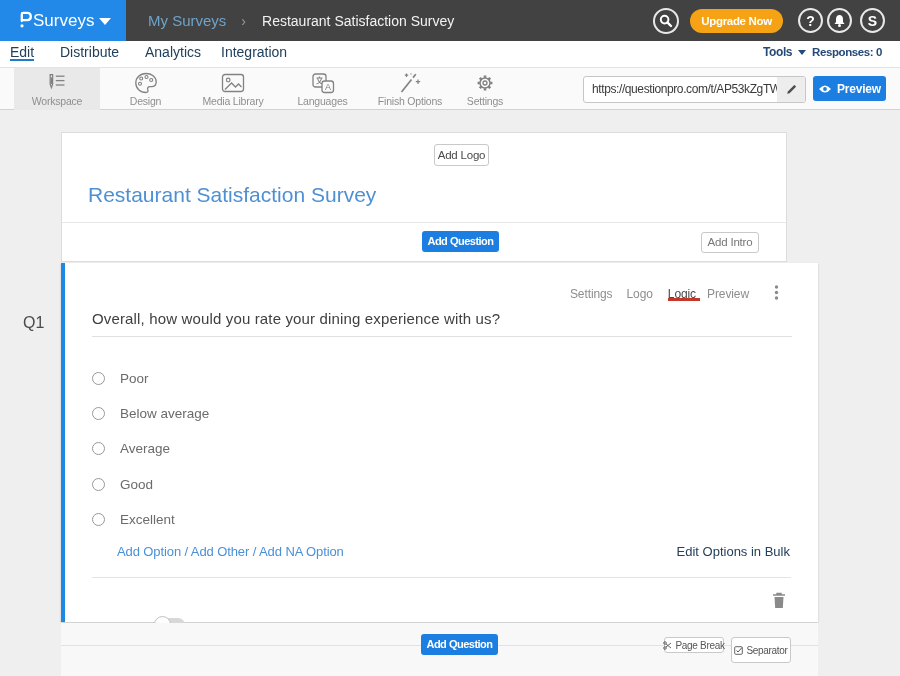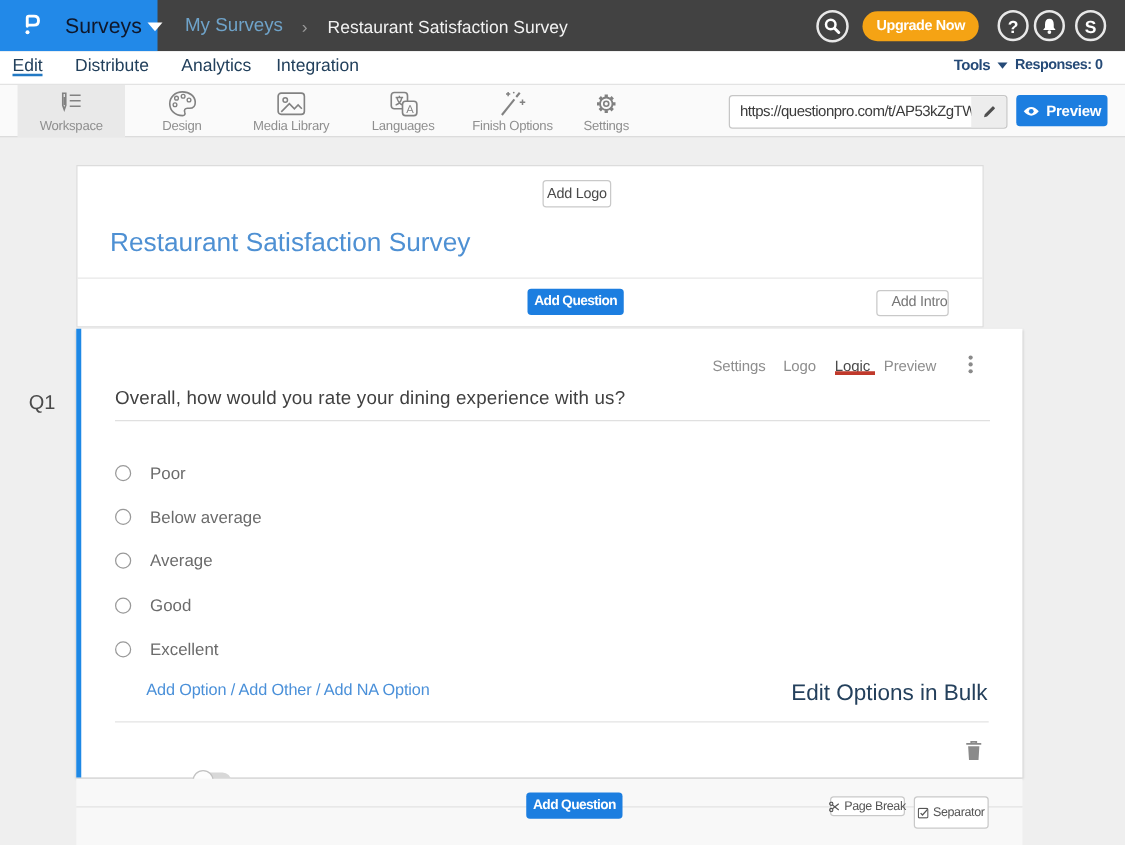--- a/index.html
+++ b/index.html
@@ -2,21 +2,21 @@
 <html><head>
 <meta charset="utf-8">
 <style>
 * { margin:0; padding:0; box-sizing:border-box; }
 html,body { width:900px; height:676px; overflow:hidden; font-family:"Liberation Sans", sans-serif; }
 body { position:relative; background:#efefef; }
 
 
 .topbar { position:absolute; top:0; left:0; width:900px; height:41px; background:#424242; }
 .logobox { position:absolute; top:0; left:0; width:126px; height:41px; background:#2289e8; display:flex; align-items:center; }
-.logobox .brand { color:#0f172a; font-size:17px; font-weight:500; margin-left:52px; letter-spacing:0px; }
+.logobox .brand { color:#ffffff; font-size:17px; font-weight:500; margin-left:33px; letter-spacing:0px; }
 .logobox .caret { width:0; height:0; border-left:6px solid transparent; border-right:6px solid transparent; border-top:7px solid #fff; margin-left:5px; margin-top:2px; }
 .crumb { position:absolute; left:148px; top:0; height:41px; display:flex; align-items:center; }
 .crumb .c1 { color:#6fa3c9; font-size:15px; }
 .crumb .sep { color:#9a9a9a; font-size:14px; margin:0 16px 0 15px; }
 .crumb .c2 { color:#f2f2f2; font-size:14px; }
 .topicons { position:absolute; right:0; top:0; height:41px; display:flex; align-items:center; }
 .circbtn { border:2px solid #e8e8e8; border-radius:50%; display:flex; align-items:center; justify-content:center; color:#fff; }
 .srch { width:26px; height:26px; margin-right:11px; }
 .upg { height:24px; background:#f5a314; border-radius:12px; color:#fff; font-weight:700; font-size:11.5px; letter-spacing:-0.3px; display:flex; align-items:center; padding:0 11px; margin-right:15px; }
 .small-c { width:25px; height:25px; font-size:14px; font-weight:700; }
@@ -43,36 +43,36 @@
 .urlbox .pen { position:absolute; right:0; top:0; width:28px; height:25px; background:#ededed; display:flex; align-items:center; justify-content:center; }
 .pvbtn { position:absolute; left:813px; top:8px; width:73px; height:25px; background:#1c7ee0; border-radius:3px; color:#fff; font-size:12px; letter-spacing:-0.2px; font-weight:700; display:flex; align-items:center; justify-content:center; }
 
 
 .content { position:absolute; top:110px; left:0; width:900px; height:566px; background:#efefef; }
 .card1 { position:absolute; left:61px; top:22px; width:726px; height:130px; background:#fff; border:1px solid #dcdcdc; }
 .addlogo { position:absolute; left:372px; top:11px; height:22px; line-height:20px; width:55px; text-align:center; background:#fff; border:1px solid #c9c9c9; border-radius:3px; font-size:11.5px; letter-spacing:-0.2px; color:#4a4a4a; }
 .stitle { position:absolute; left:26px; top:50px; font-size:21px; color:#4e90d3; }
 .divrow { position:absolute; left:0; top:89px; width:100%; border-top:1px solid #e8e8e8; }
 .addq { position:absolute; left:360px; top:98px; height:21px; line-height:21px; width:77px; text-align:center; background:#1c7ee0; border-radius:3px; font-size:11px; letter-spacing:-0.5px; font-weight:700; color:#fff; }
-.addintro { position:absolute; right:27px; top:99px; height:21px; line-height:19px; width:58px; text-align:right; background:#fff; border:1px solid #c9c9c9; border-radius:3px; font-size:11.5px; letter-spacing:-0.2px; color:#777; }
+.addintro { position:absolute; right:27px; top:99px; height:21px; line-height:19px; width:58px; text-align:center; background:#fff; border:1px solid #c9c9c9; border-radius:3px; font-size:11.5px; letter-spacing:-0.2px; color:#777; }
 
 .q1 { position:absolute; left:23px; top:204px; font-size:16px; color:#4a4a4a; }
 
 .qcard { position:absolute; left:61px; top:153px; width:757px; height:359px; background:#fff; border-left:4px solid #1e88e5; box-shadow:0 1px 2px rgba(0,0,0,0.18); }
 .qctrl { position:absolute; right:39px; top:21px; font-size:12px; letter-spacing:-0.1px; color:#8e8e8e; }
 .qctrl span { margin-left:17px; }
 .qctrl .logic { color:#4a4a4a; position:relative; }
 .qctrl .logic::after { content:""; position:absolute; left:0px; right:-4px; bottom:0px; height:3px; background:#c0392b; }
 .qctrl .dots { color:#777; letter-spacing:0; font-size:15px; font-weight:700; }
 .qtext { position:absolute; left:27px; top:47px; width:700px; font-size:15px; letter-spacing:0.15px; color:#404040; border-bottom:1px solid #e0e0e0; padding-bottom:9px; }
 .opt { position:absolute; left:27px; display:flex; align-items:center; }
 .opt .rad { width:13px; height:13px; border:1.5px solid #999; border-radius:50%; background:#fff; }
 .opt .ol { margin-left:15px; font-size:13.5px; color:#6b6b6b; }
 .addopts { position:absolute; left:52px; top:281px; font-size:13px; letter-spacing:-0.1px; color:#4a90d9; }
-.bulk { position:absolute; right:28px; top:281px; font-size:18px; color:#24405c; }
+.bulk { position:absolute; right:28px; top:281px; font-size:13px; color:#24405c; }
 .vsep { position:absolute; left:27px; right:27px; top:314px; border-top:1px solid #e4e4e4; }
 .vrow { position:absolute; left:27px; top:330px; display:flex; align-items:center; }
 .vrow .vt { font-size:14px; letter-spacing:-0.1px; color:#3f3f3f;margin-top:48px; }
 .toggle { width:29px; height:14px; background:#d8d8d8; border-radius:7px; margin-left:5px; position:relative; }
 .toggle .knob { position:absolute; left:-2px; top:-2px; width:17px; height:17px; background:#fdfdfd; border:1px solid #c2c2c2; border-radius:50%; }
 .trash { position:absolute; right:32px; top:329px; }
 
 .bband { position:absolute; left:61px; top:513px; width:757px; height:53px; background:#f8f8f8; }
 .bband .rule { position:absolute; left:0; right:0; top:22px; border-top:1px solid #e2e2e2; }
 .addq2 { position:absolute; left:360px; top:11px; height:21px; line-height:21px; width:77px; text-align:center; background:#1c7ee0; border-radius:3px; font-size:11px; letter-spacing:-0.5px; font-weight:700; color:#fff; }

